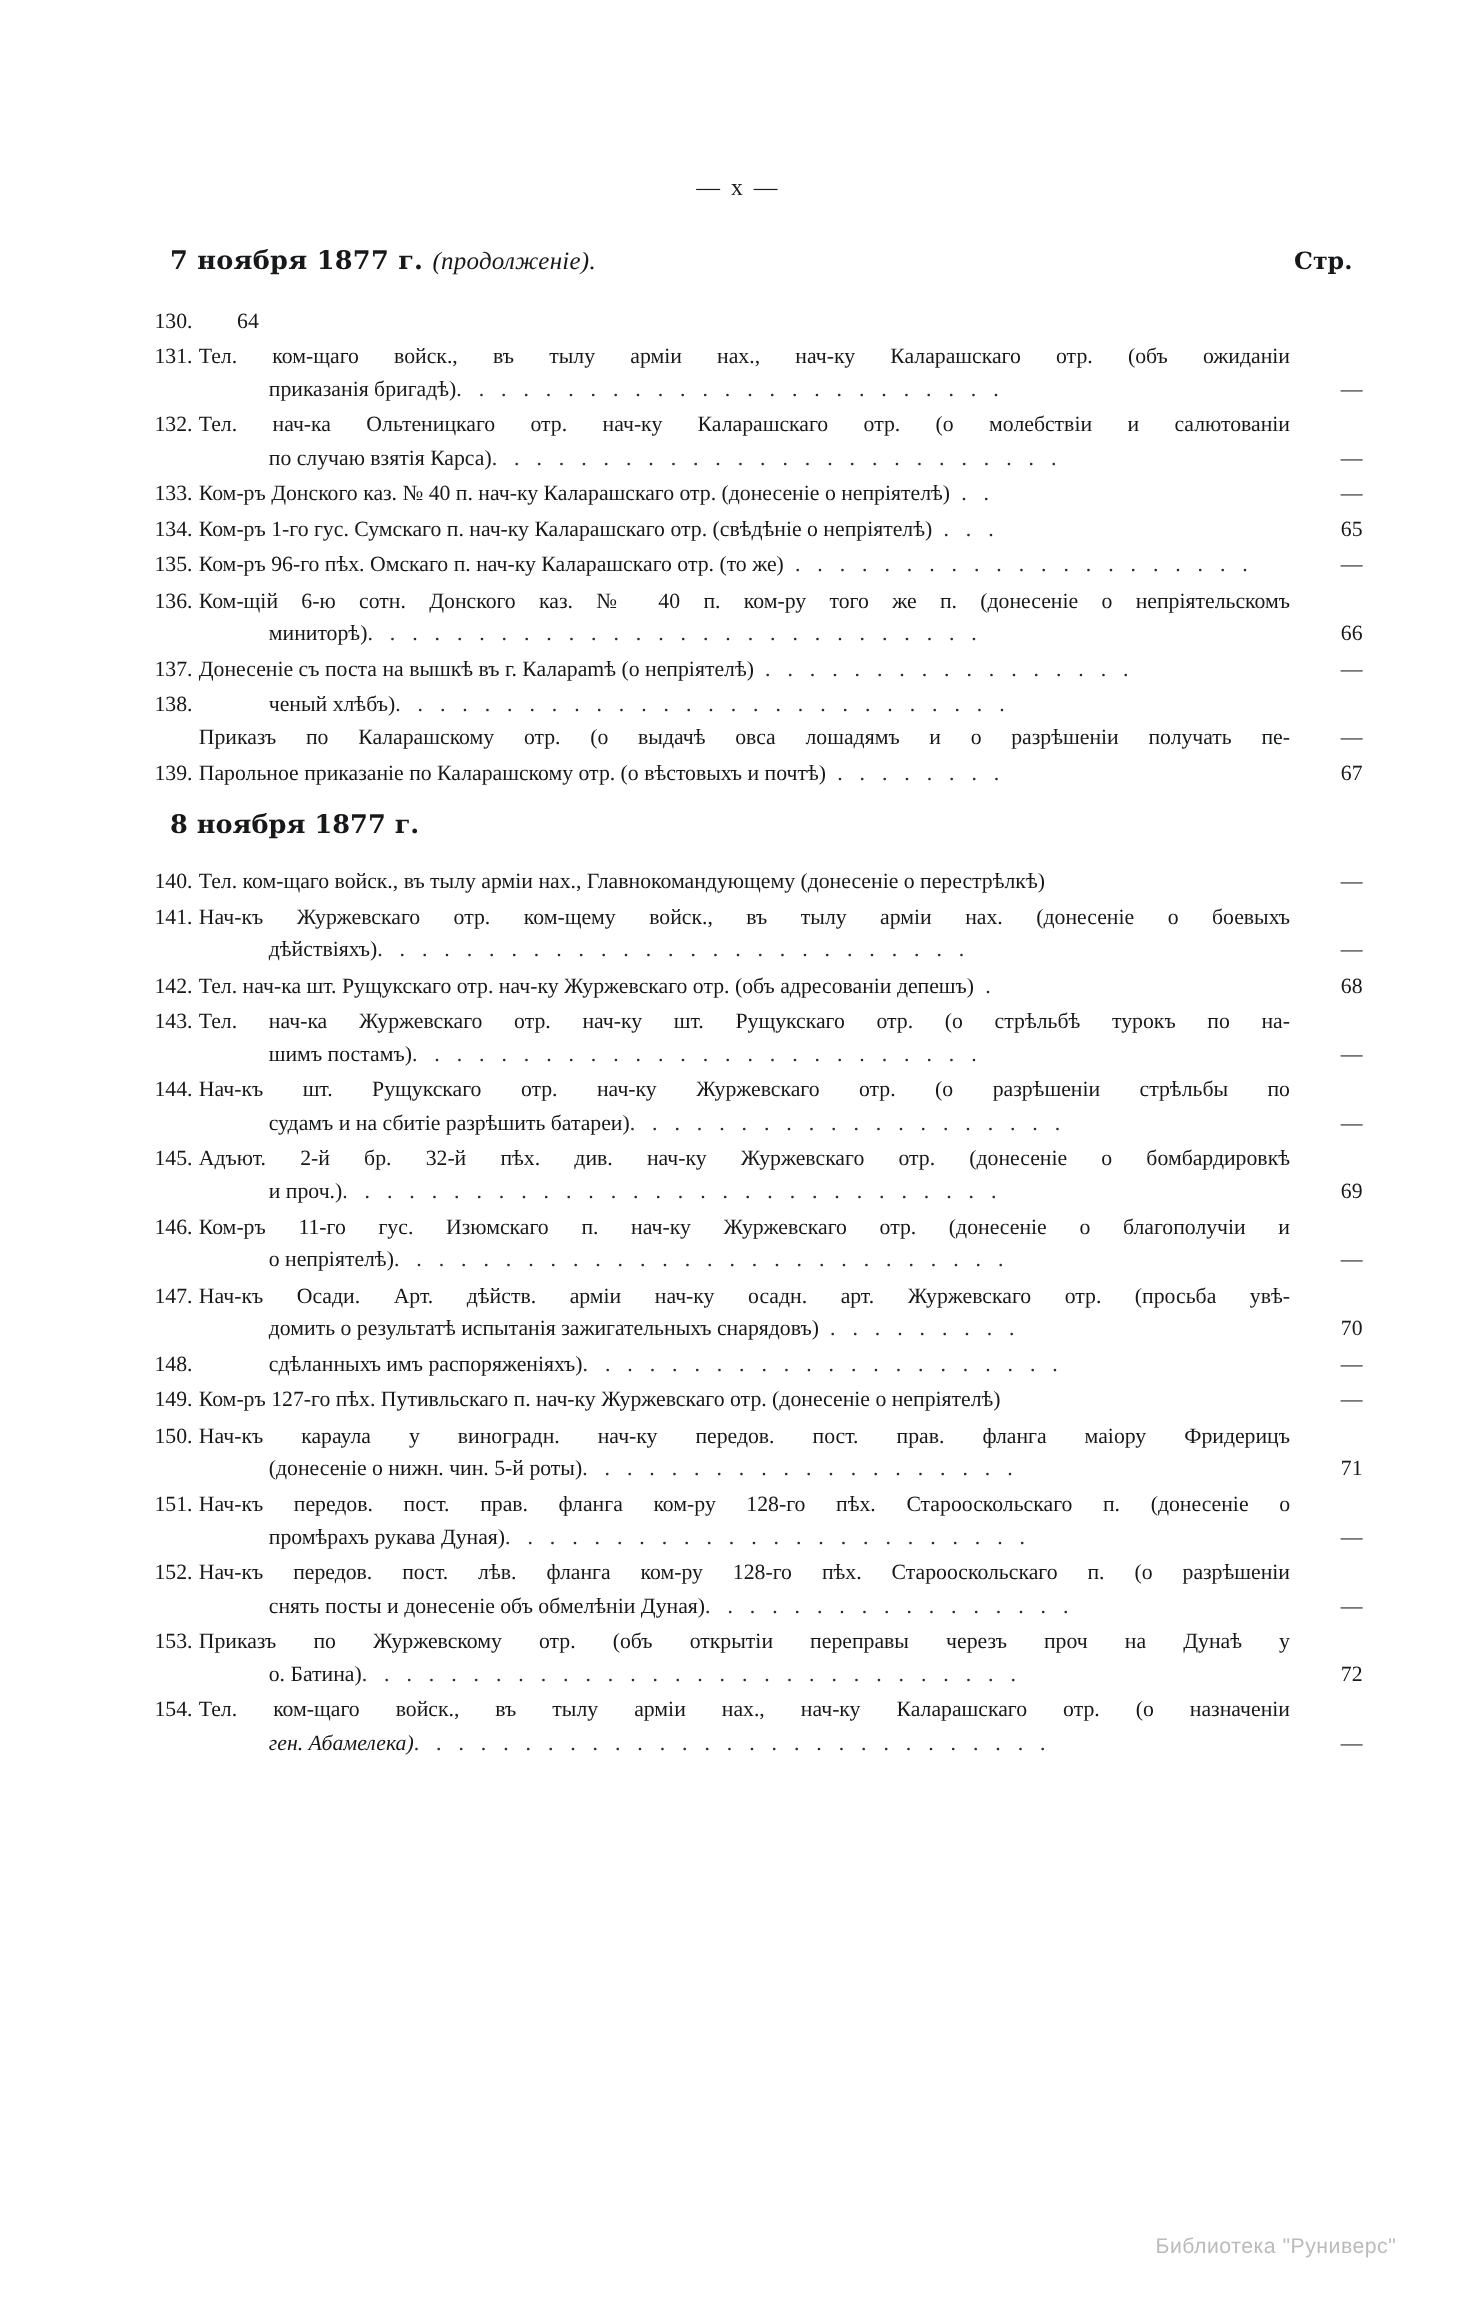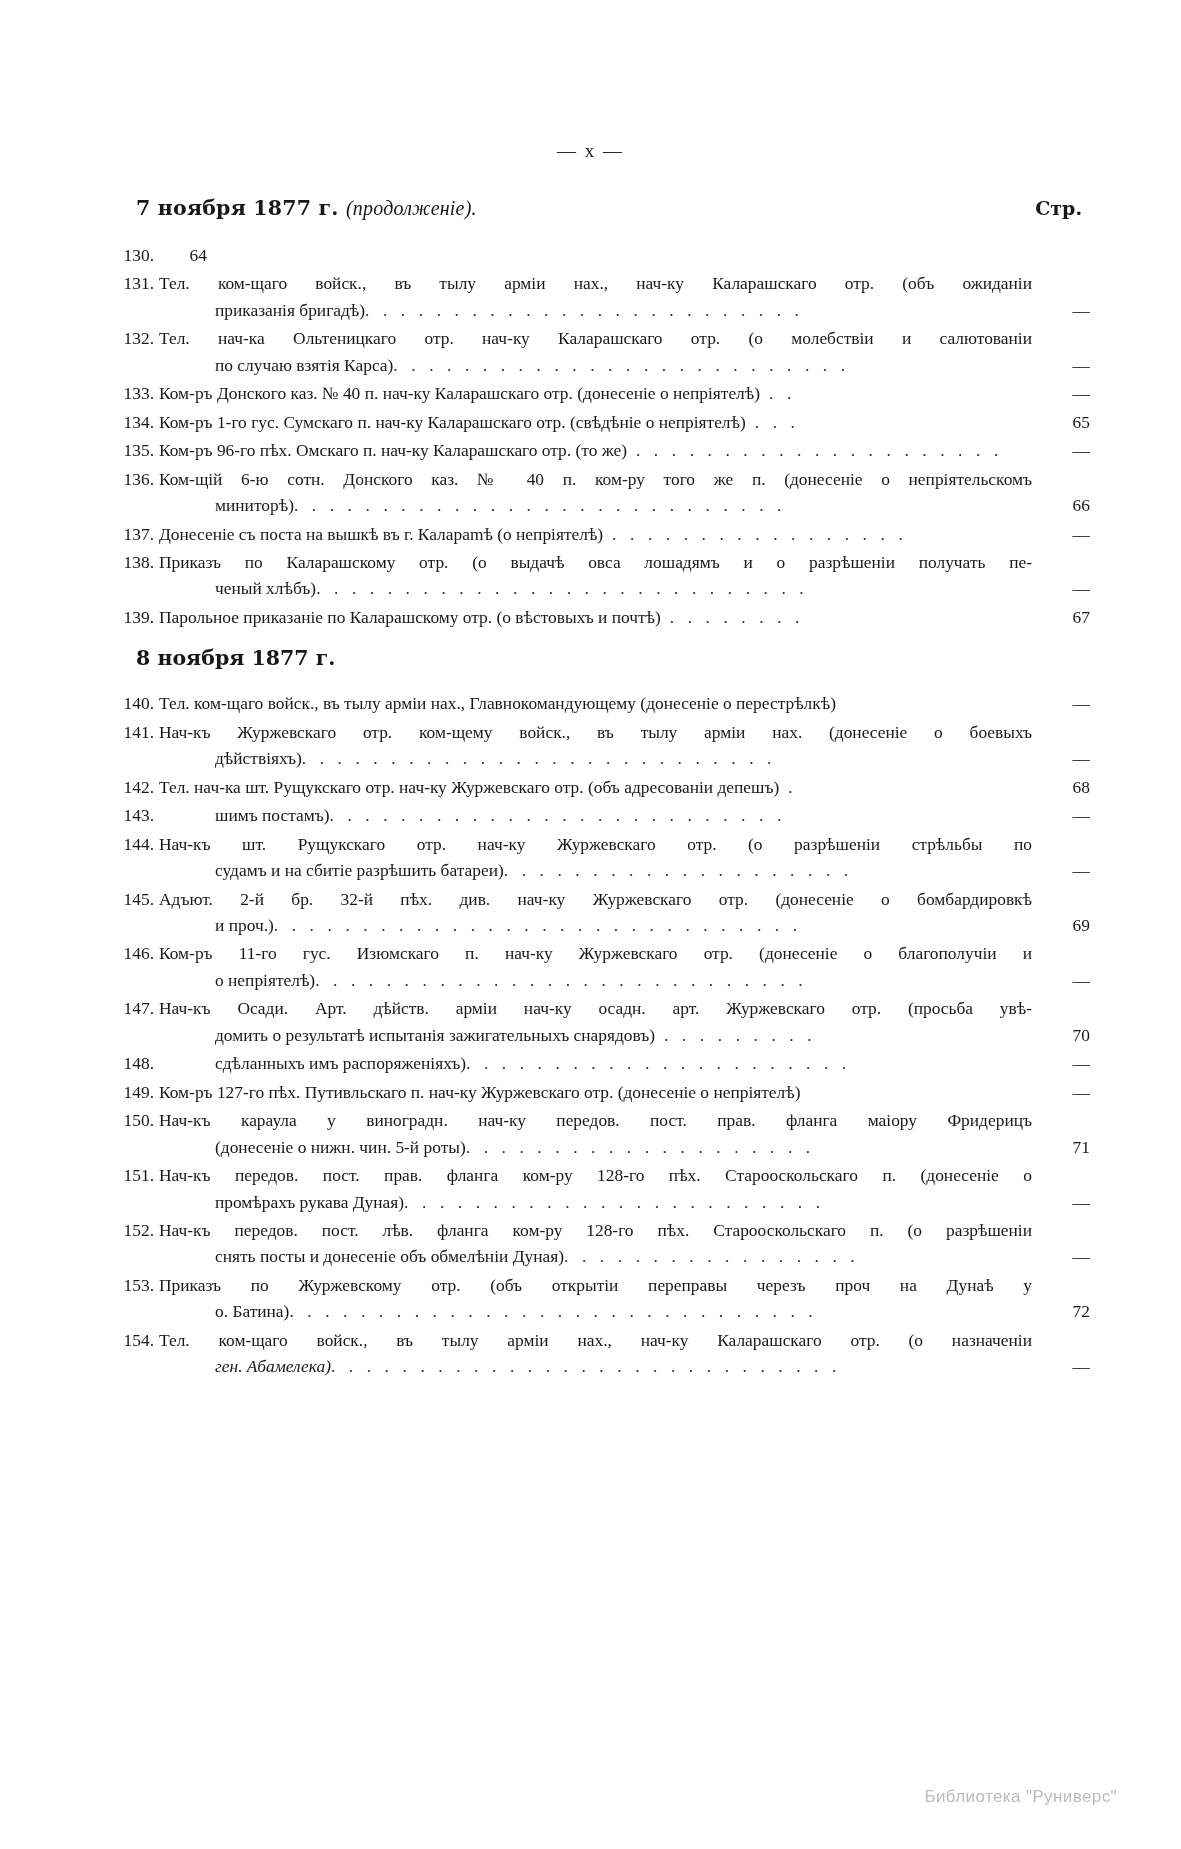--- a/index.html
+++ b/index.html
@@ -212,22 +212,22 @@
       <div class="num">137.</div>
       <div class="body">
         <span class="line l2" style="padding-left:0"><span>Донесеніе съ поста на вышкѣ въ г. Калараmѣ (о  непріятелѣ)</span><span class="dots"> . . . . . . . . . . . . . . . . .</span></span>
       </div>
       <div class="pg dash">—</div>
     </div>
 
     <div class="entry two">
       <div class="num">138.</div>
       <div class="body">
+        <span class="line l2"><span>ченый хлѣбъ)</span><span class="dots">. . . . . . . . . . . . . . . . . . . . . . . . . . . .</span></span>
         <span class="line l1">Приказъ по Каларашскому отр. (о выдачѣ овса лошадямъ и о разрѣшеніи получать пе-</span>
-        <span class="line l2"><span>ченый хлѣбъ)</span><span class="dots">. . . . . . . . . . . . . . . . . . . . . . . . . . . .</span></span>
       </div>
       <div class="pg dash">—</div>
     </div>
 
     <div class="entry">
       <div class="num">139.</div>
       <div class="body">
         <span class="line l2" style="padding-left:0"><span>Парольное приказаніе по Каларашскому отр. (о вѣстовыхъ и почтѣ)</span><span class="dots"> . . . . . . . .</span></span>
       </div>
       <div class="pg">67</div>
@@ -258,20 +258,21 @@
       <div class="num">142.</div>
       <div class="body">
         <span class="line l2" style="padding-left:0"><span>Тел. нач-ка шт. Рущукскаго отр. нач-ку Журжевскаго отр. (объ адресованіи депешъ)</span><span class="dots"> .</span></span>
       </div>
       <div class="pg">68</div>
     </div>
 
     <div class="entry two">
       <div class="num">143.</div>
       <div class="body">
+        <span class="line l1">Тел. нач-ка Журжевскаго отр. нач-ку шт. Рущукскаго отр.  (о стрѣльбѣ турокъ по на-</span>
         <span class="line l2"><span>шимъ постамъ)</span><span class="dots">. . . . . . . . . . . . . . . . . . . . . . . . . .</span></span>
       </div>
       <div class="pg dash">—</div>
     </div>
 
     <div class="entry two">
       <div class="num">144.</div>
       <div class="body">
         <span class="line l1">Нач-къ шт. Рущукскаго отр. нач-ку Журжевскаго отр. (о разрѣшеніи стрѣльбы по</span>
         <span class="line l2"><span>судамъ и на сбитіе разрѣшить батареи)</span><span class="dots">. . . . . . . . . . . . . . . . . . . .</span></span>

